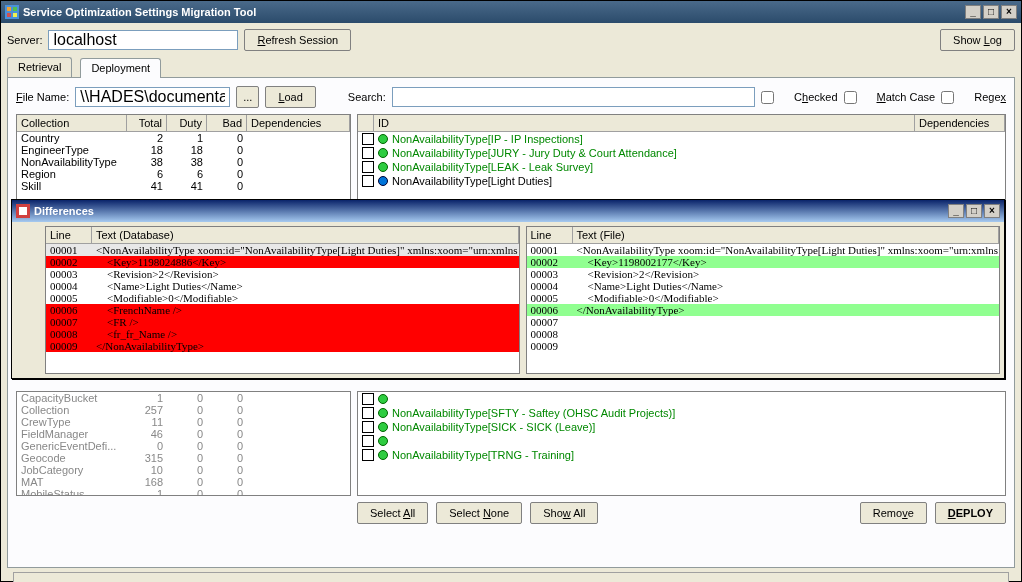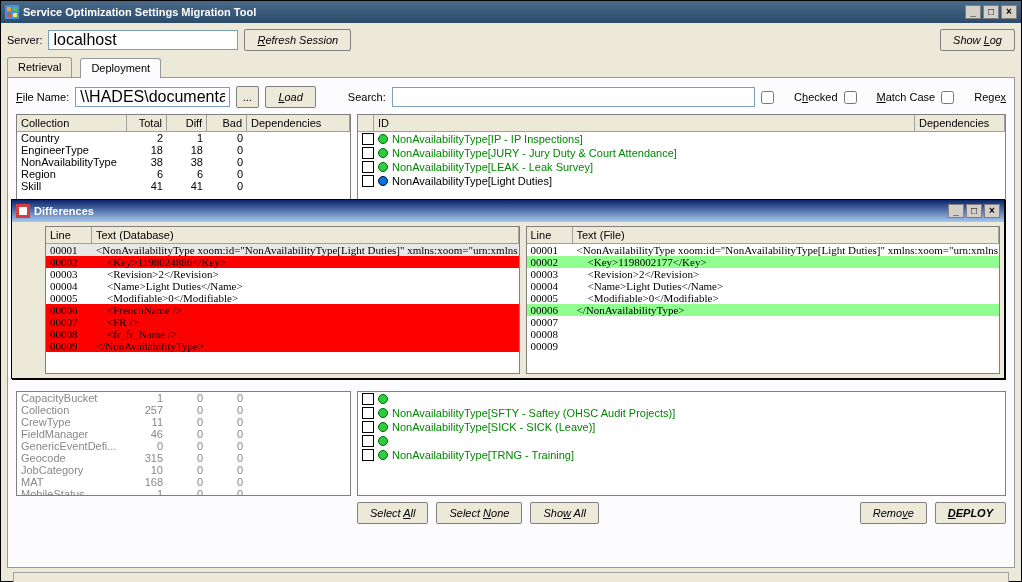--- a/index.html
+++ b/index.html
@@ -6,21 +6,21 @@
   body { font-family: Tahoma, Arial, sans-serif; font-size: 11px; background: #000; }
   .window { width: 1022px; height: 582px; background: #ece9d8; border: 1px solid #000; position: relative; }
   .titlebar { height: 22px; background: linear-gradient(#4a6a8a,#2b4b6b); color: #fff; display: flex; align-items: center; padding: 0 4px; font-weight: bold; }
   .titlebar-icon { width: 14px; height: 14px; margin-right: 4px; display:inline-block; }
   .titlebar-controls { margin-left: auto; display: flex; gap: 2px; }
   .winbtn { width: 16px; height: 14px; background: #d4d0c8; border: 1px solid #808080; font-size: 10px; line-height: 12px; text-align: center; color:#000; cursor:pointer; }
   .content { padding: 6px; }
   .row { display: flex; align-items: center; gap: 6px; margin-bottom: 6px; }
   .label { font-size: 11px; }
   input[type=text].field { height: 20px; border: 1px solid #7b9ebd; background: #fff; padding: 1px 4px; font-size: 16px; }
-  button.btn { height: 22px; padding: 2px 12px; background: #ece9d8; border: 1px solid #808080; border-radius: 2px; font-size: 11px; cursor:pointer;font-style:italic; }
+  button.btn { height: 22px; padding: 2px 12px; background: #ece9d8; border: 1px solid #808080; border-radius: 2px; font-size: 11px; cursor:pointer; }
   .tabstrip { display: flex; border-bottom: 1px solid #919b9c; margin-top: 4px; }
   .tab { padding: 3px 10px 4px; border: 1px solid #919b9c; border-bottom: none; background: #ece9d8; margin-right: 8px; font-size: 11px; cursor:pointer; border-radius: 3px 3px 0 0; }
   .tab.active { background: #fcfcfe; font-weight: normal; position: relative; top: 1px; }
   .tabpanel { background: #fcfcfe; border: 1px solid #919b9c; border-top: none; padding: 8px; height: 490px; position: relative; }
   .chkbox { display: inline-flex; align-items: center; gap: 20px; font-size: 11px; }
   .chkbox input { width: 13px; height: 13px; }
   .underline { text-decoration: underline; }
 
   .splitarea { display: flex; gap: 6px; }
   .pane-left { width: 335px; }
@@ -124,21 +124,21 @@
             <span>Rege<span class="underline">x</span></span>
           </label>
       </div>
 
       <div class="splitarea">
         <div class="pane-left">
           <div class="listview">
             <div class="lv-head">
               <div class="lv-col" style="width:110px">Collection</div>
               <div class="lv-col" style="width:40px;text-align:right">Total</div>
-              <div class="lv-col" style="width:40px;text-align:right">Diff</div>
+              <div class="lv-col" style="width:40px;text-align:right">Duty</div>
               <div class="lv-col" style="width:40px;text-align:right">Bad</div>
               <div class="lv-col" style="flex:1">Dependencies</div>
             </div>
             <div id="coll-rows">
                 <div class="lv-row">
                   <div class="lv-cell" style="width:110px">Country</div>
                   <div class="lv-cell" style="width:40px;text-align:right">2</div>
                   <div class="lv-cell" style="width:40px;text-align:right">1</div>
                   <div class="lv-cell" style="width:40px;text-align:right">0</div>
                 </div>

